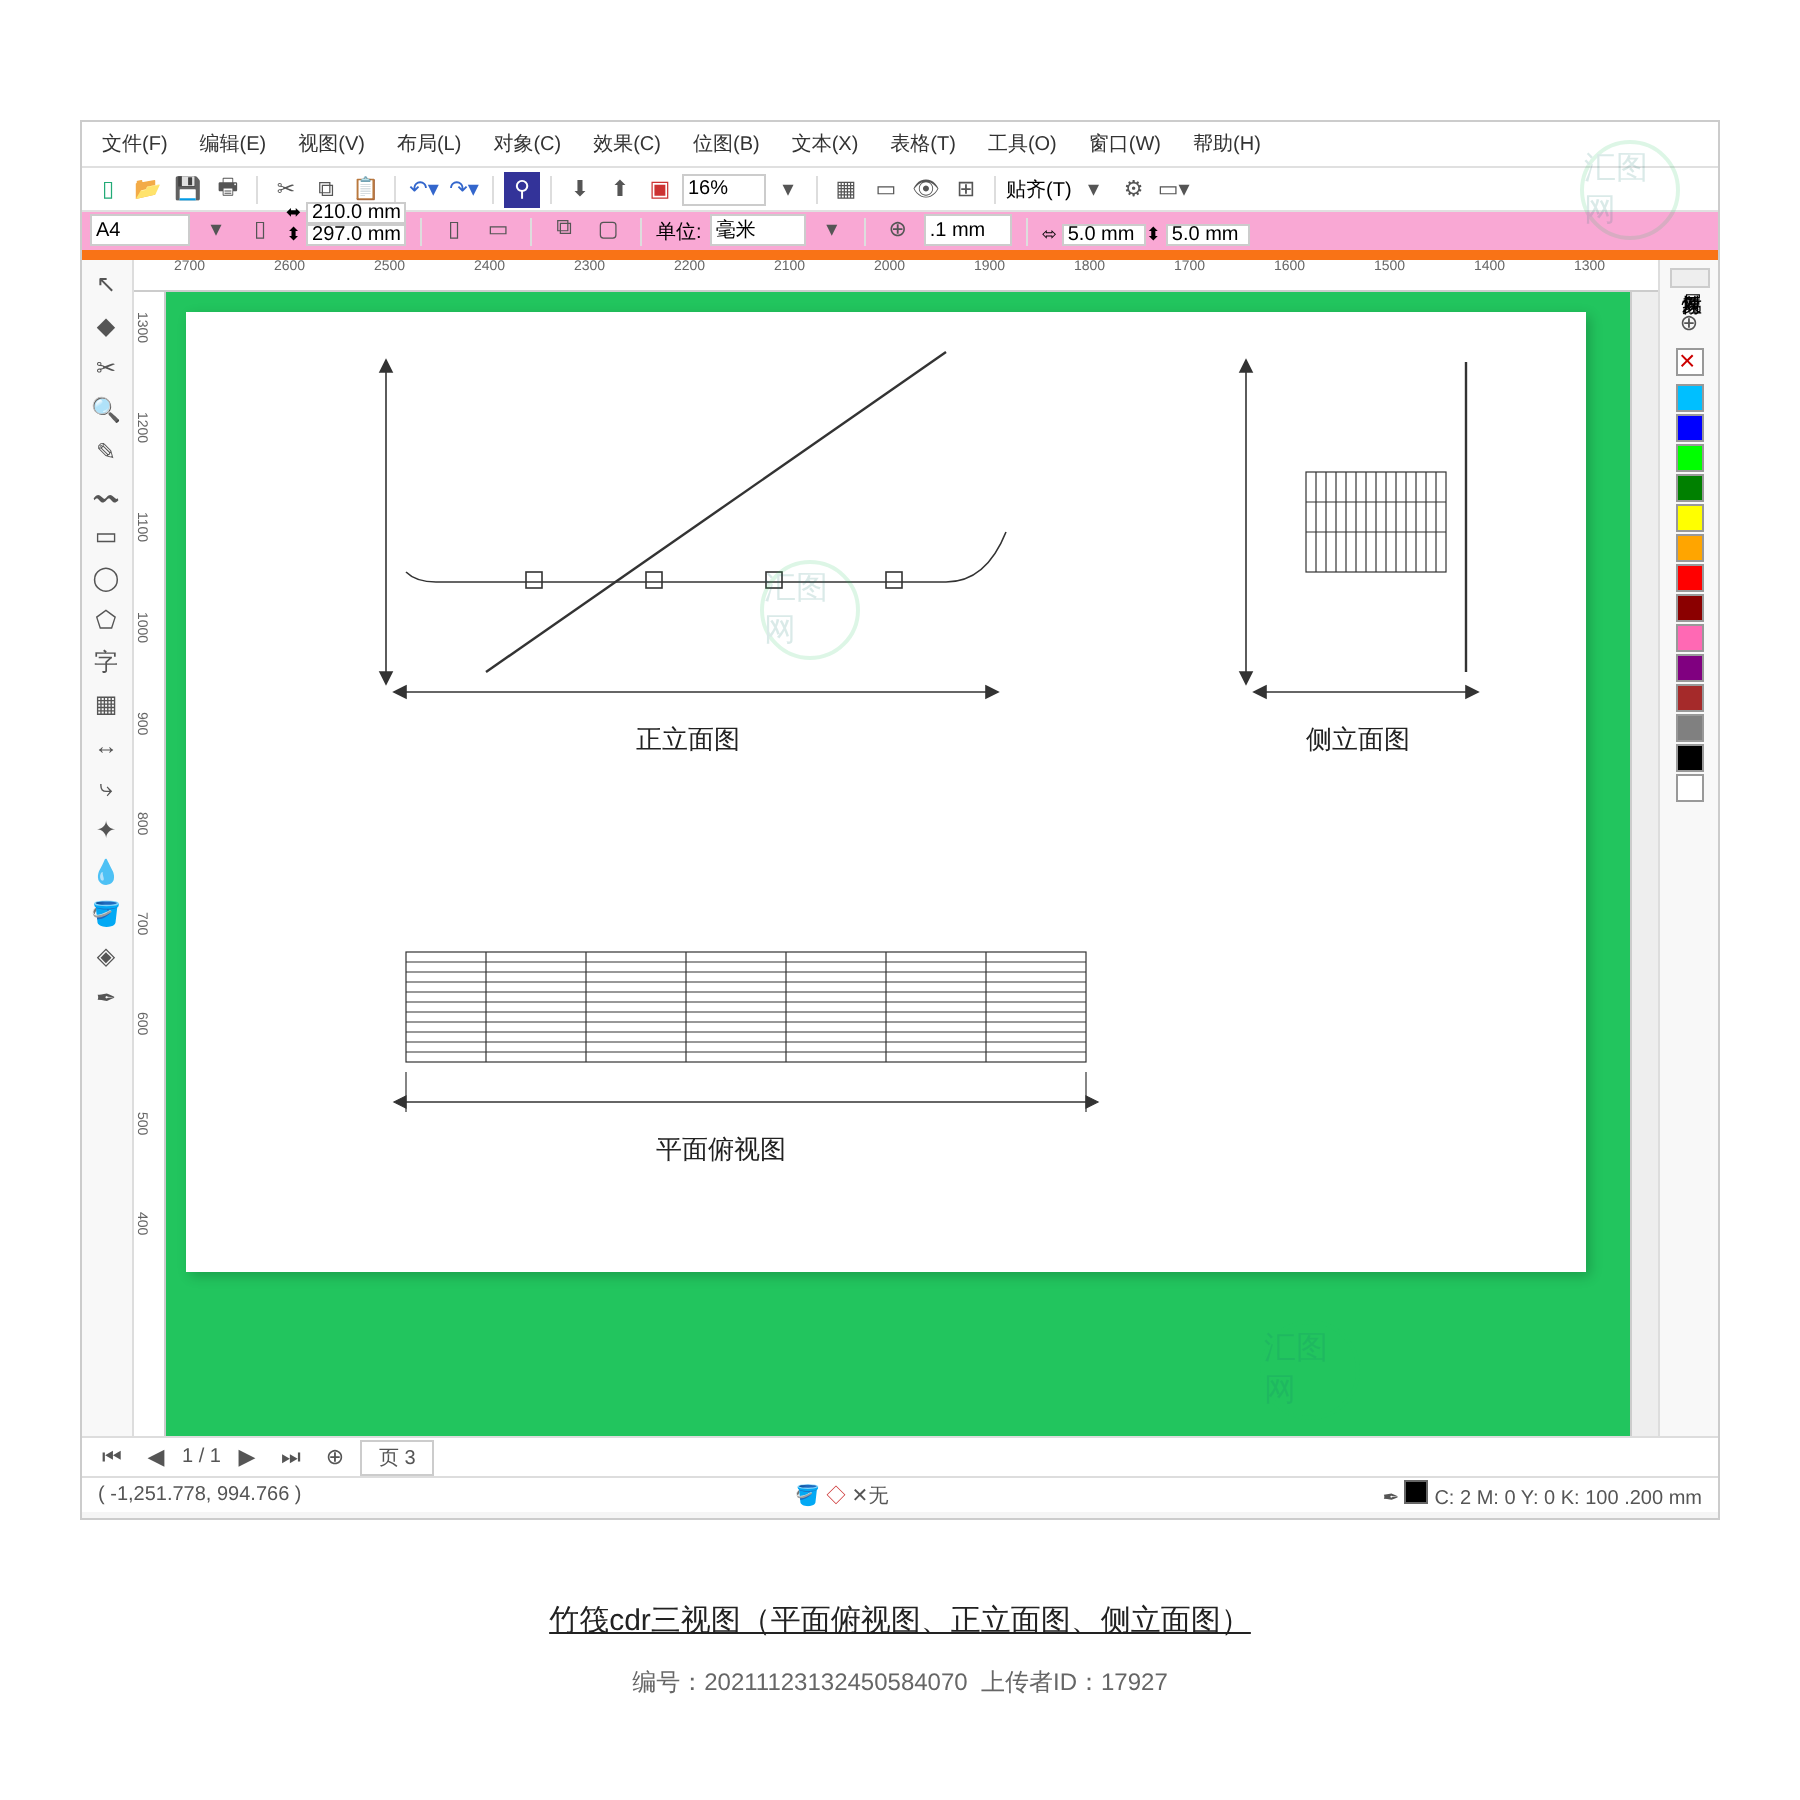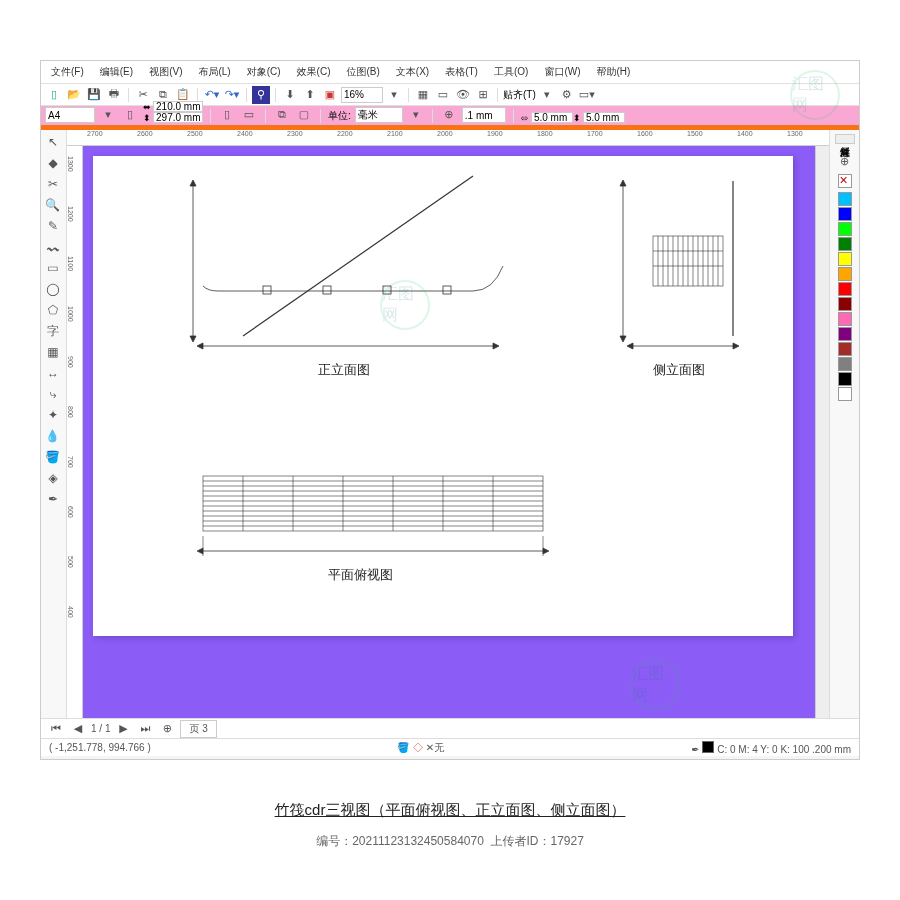--- a/index.html
+++ b/index.html
@@ -14,21 +14,21 @@
 .propbar { background: #f9a8d4; border-bottom: 5px solid #f97316; padding: 2px 4px; display: flex; align-items: flex-end; gap: 4px; height: 24px; font-size: 10px; }
 .workspace { display: flex; height: calc(100% - 110px); }
 .toolbox { width: 26px; background: #f8f8f8; border-right: 1px solid #ddd; display: flex; flex-direction: column; padding: 2px; gap: 1px; }
 .tool { width: 20px; height: 20px; display: flex; align-items: center; justify-content: center; font-size: 12px; color: #555; cursor: pointer; }
 .ruler-area { flex: 1; display: flex; flex-direction: column; position: relative; }
 .ruler-h { height: 16px; background: #fff; border-bottom: 1px solid #ccc; font-size: 8px; color: #666; position: relative; overflow: hidden; }
 .ruler-h span { position: absolute; font-size: 7px; }
 .canvas-wrap { flex: 1; display: flex; overflow: hidden; }
 .ruler-v { width: 16px; background: #fff; border-right: 1px solid #ccc; font-size: 7px; color: #666; position: relative; }
 .ruler-v span { position: absolute; writing-mode: vertical-rl; }
-.canvas { flex: 1; background: #8b5cf6; position: relative; overflow: hidden; }
+.canvas { flex: 1; background: #22c55e; position: relative; overflow: hidden; }
 .page { position: absolute; top: 10px; left: 10px; width: 700px; height: 480px; background: #fff; box-shadow: 2px 2px 6px rgba(0,0,0,0.2); }
 .page svg { width: 100%; height: 100%; }
 .view-label { position: absolute; font-size: 13px; color: #222; }
 .dock-right { width: 30px; background: #f8f8f8; border-left: 1px solid #ddd; display: flex; flex-direction: column; align-items: center; padding: 4px 0; gap: 4px; }
 .swatches { display: flex; flex-direction: column; gap: 1px; }
 .swatch { width: 14px; height: 14px; border: 1px solid #999; }
 .vtab { writing-mode: vertical-rl; font-size: 10px; padding: 4px 2px; background: #eee; border: 1px solid #ccc; margin-bottom: 4px; }
 .pagebar { height: 20px; background: #fff; border-top: 1px solid #ddd; display: flex; align-items: center; padding: 0 6px; gap: 4px; font-size: 10px; color: #555; }
 .hintbar { height: 16px; background: #f0f0f0; border-top: 1px solid #ddd; text-align: center; font-size: 9px; color: #999; font-style: italic; line-height: 16px; }
 .statusbar { height: 18px; background: #fff; border-top: 1px solid #ddd; display: flex; align-items: center; justify-content: space-between; padding: 0 8px; font-size: 10px; color: #555; }
@@ -292,21 +292,21 @@
   <div class="statusbar">
     <span>( -1,251.778, 994.766 )</span>
     <span>
       <span style="color:#c80">🪣</span>
       <span style="color:#c33">◇</span>
       ✕<span>无</span>
     </span>
     <span>
       <span>✒</span>
       <span class="black-sq"></span>
-      <span>C: 0 M: 4 Y: 0 K: 100  .200 mm</span>
+      <span>C: 2 M: 0 Y: 0 K: 100  .200 mm</span>
     </span>
   </div>
 </div>
 
 <div class="watermark wm1">汇图网</div>
 <div class="watermark wm2">汇图网</div>
 <div class="watermark wm3">汇图网</div>
 
 <div class="caption">竹筏cdr三视图（平面俯视图、正立面图、侧立面图）</div>
 <div class="meta">

